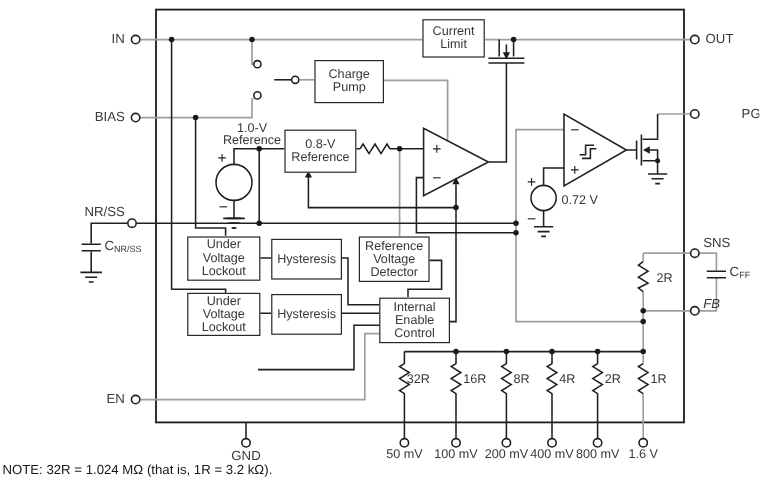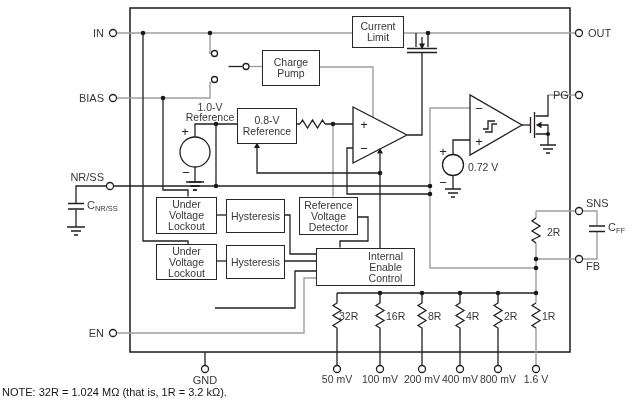--- a/index.html
+++ b/index.html
@@ -193,34 +193,34 @@
     <span>Detector</span>
   </div>
   <div class="block" style="left:156px;top:244px;width:59px;height:34px;">
     <span>Under</span>
     <span>Voltage</span>
     <span>Lockout</span>
   </div>
   <div class="block" style="left:226px;top:245px;width:57px;height:32px;">
     <span>Hysteresis</span>
   </div>
-  <div class="block" style="left:316px;top:248px;width:57px;height:36px;padding-left:40px;">
+  <div class="block" style="left:316px;top:248px;width:57px;height:36px;">
     <span>Internal</span>
     <span>Enable</span>
     <span>Control</span>
   </div>
 
   <div class="lbl" style="right:529px;top:27px;">IN</div>
   <div class="lbl" style="right:529px;top:92px;">BIAS</div>
   <div class="lbl" style="right:529px;top:171px;">NR/SS</div>
   <div class="lbl" style="right:529px;top:327px;">EN</div>
   <div class="lbl" style="left:588px;top:27px;">OUT</div>
-  <div class="lbl" style="left:553px;top:89px;">PG</div>
+  <div class="lbl" style="left:618px;top:89px;">PG</div>
   <div class="lbl" style="left:586px;top:197px;">SNS</div>
-  <div class="lbl" style="left:586px;top:260px;">FB</div>
+  <div class="lbl" style="left:586px;top:248px;font-style:italic;">FB</div>
   <div class="lbl lblc" style="left:205px;top:374px;">GND</div>
   <div class="lbl lblc small" style="left:337px;top:373px;">50 mV</div>
   <div class="lbl lblc small" style="left:380px;top:373px;">100 mV</div>
   <div class="lbl lblc small" style="left:422px;top:373px;">200 mV</div>
   <div class="lbl lblc small" style="left:460px;top:373px;text-align:right;">400 mV</div>
   <div class="lbl lblc small" style="left:498px;top:373px;">800 mV</div>
   <div class="lbl lblc small" style="left:536px;top:373px;">1.6 V</div>
 
   <div class="lbl lblc small" style="left:210px;top:103px;line-height:9.5px;">
     <div>1.0-V</div>

